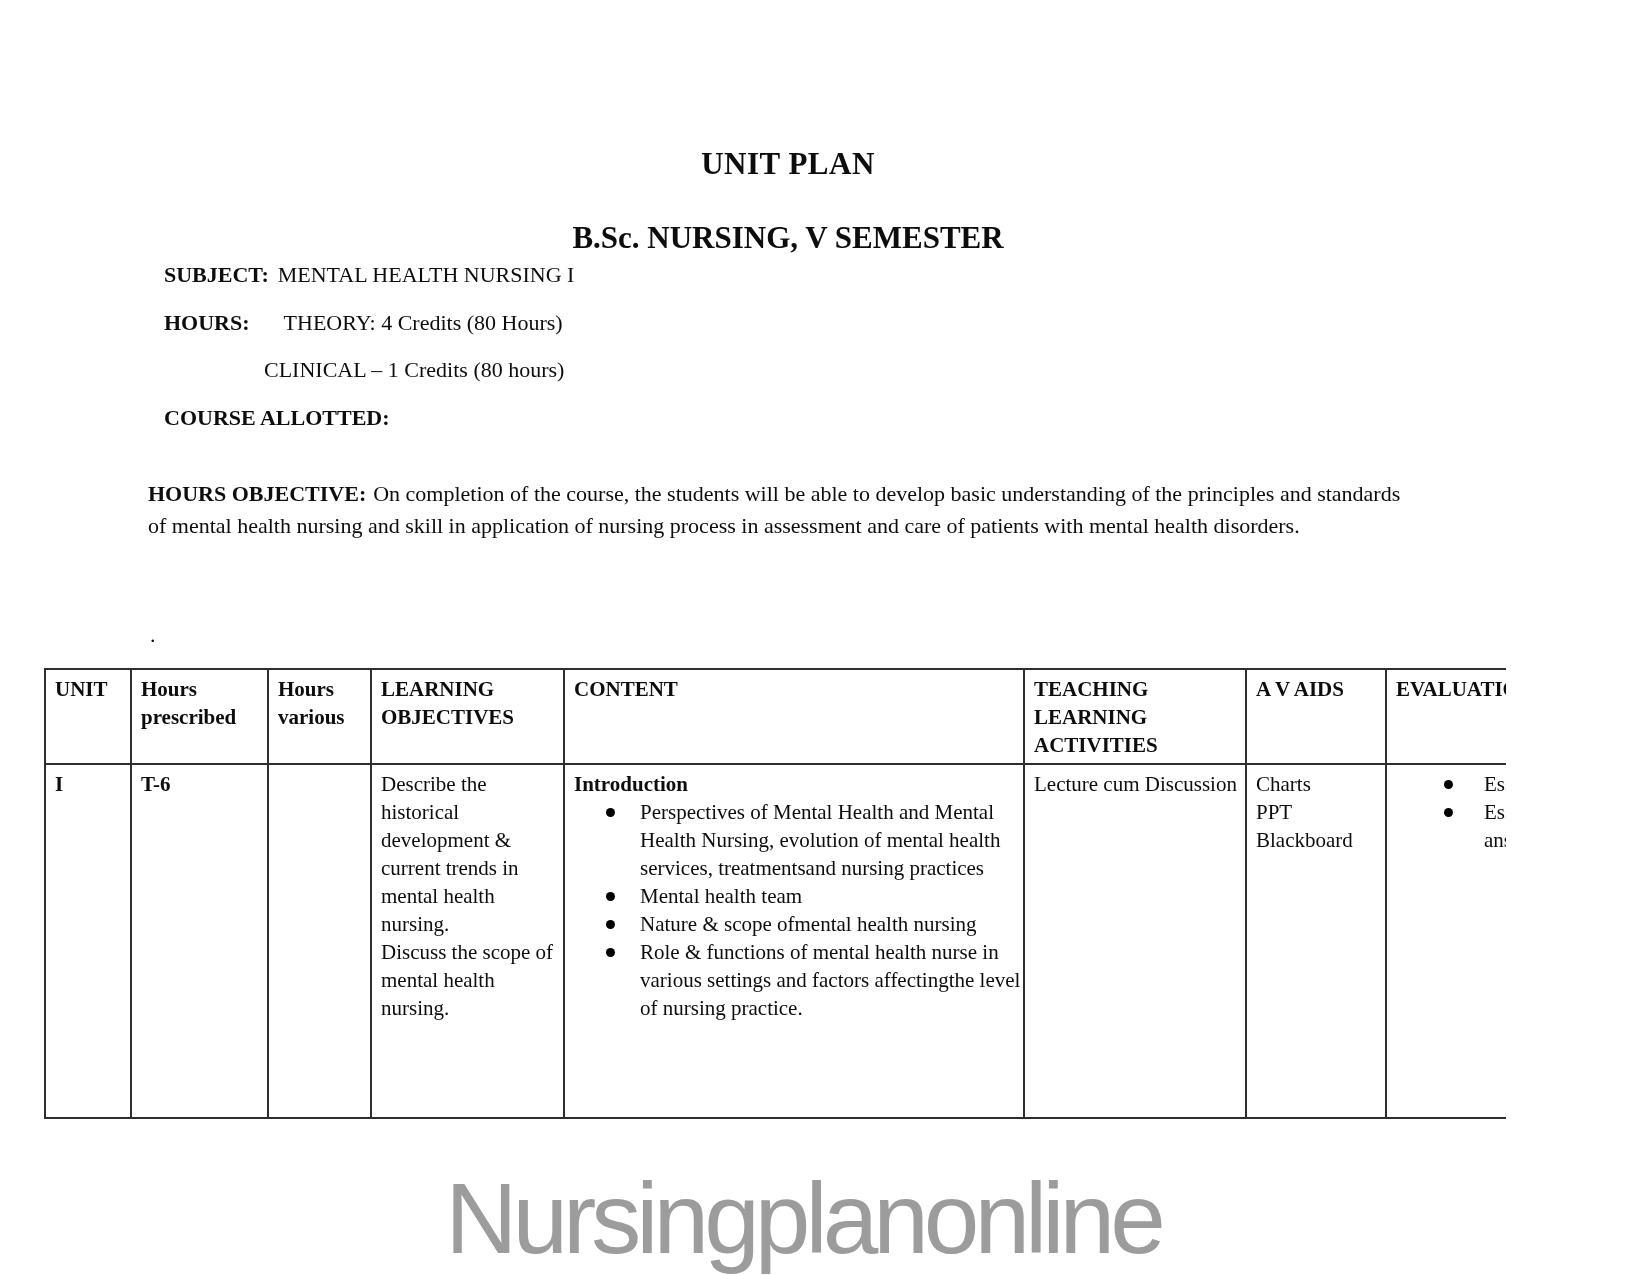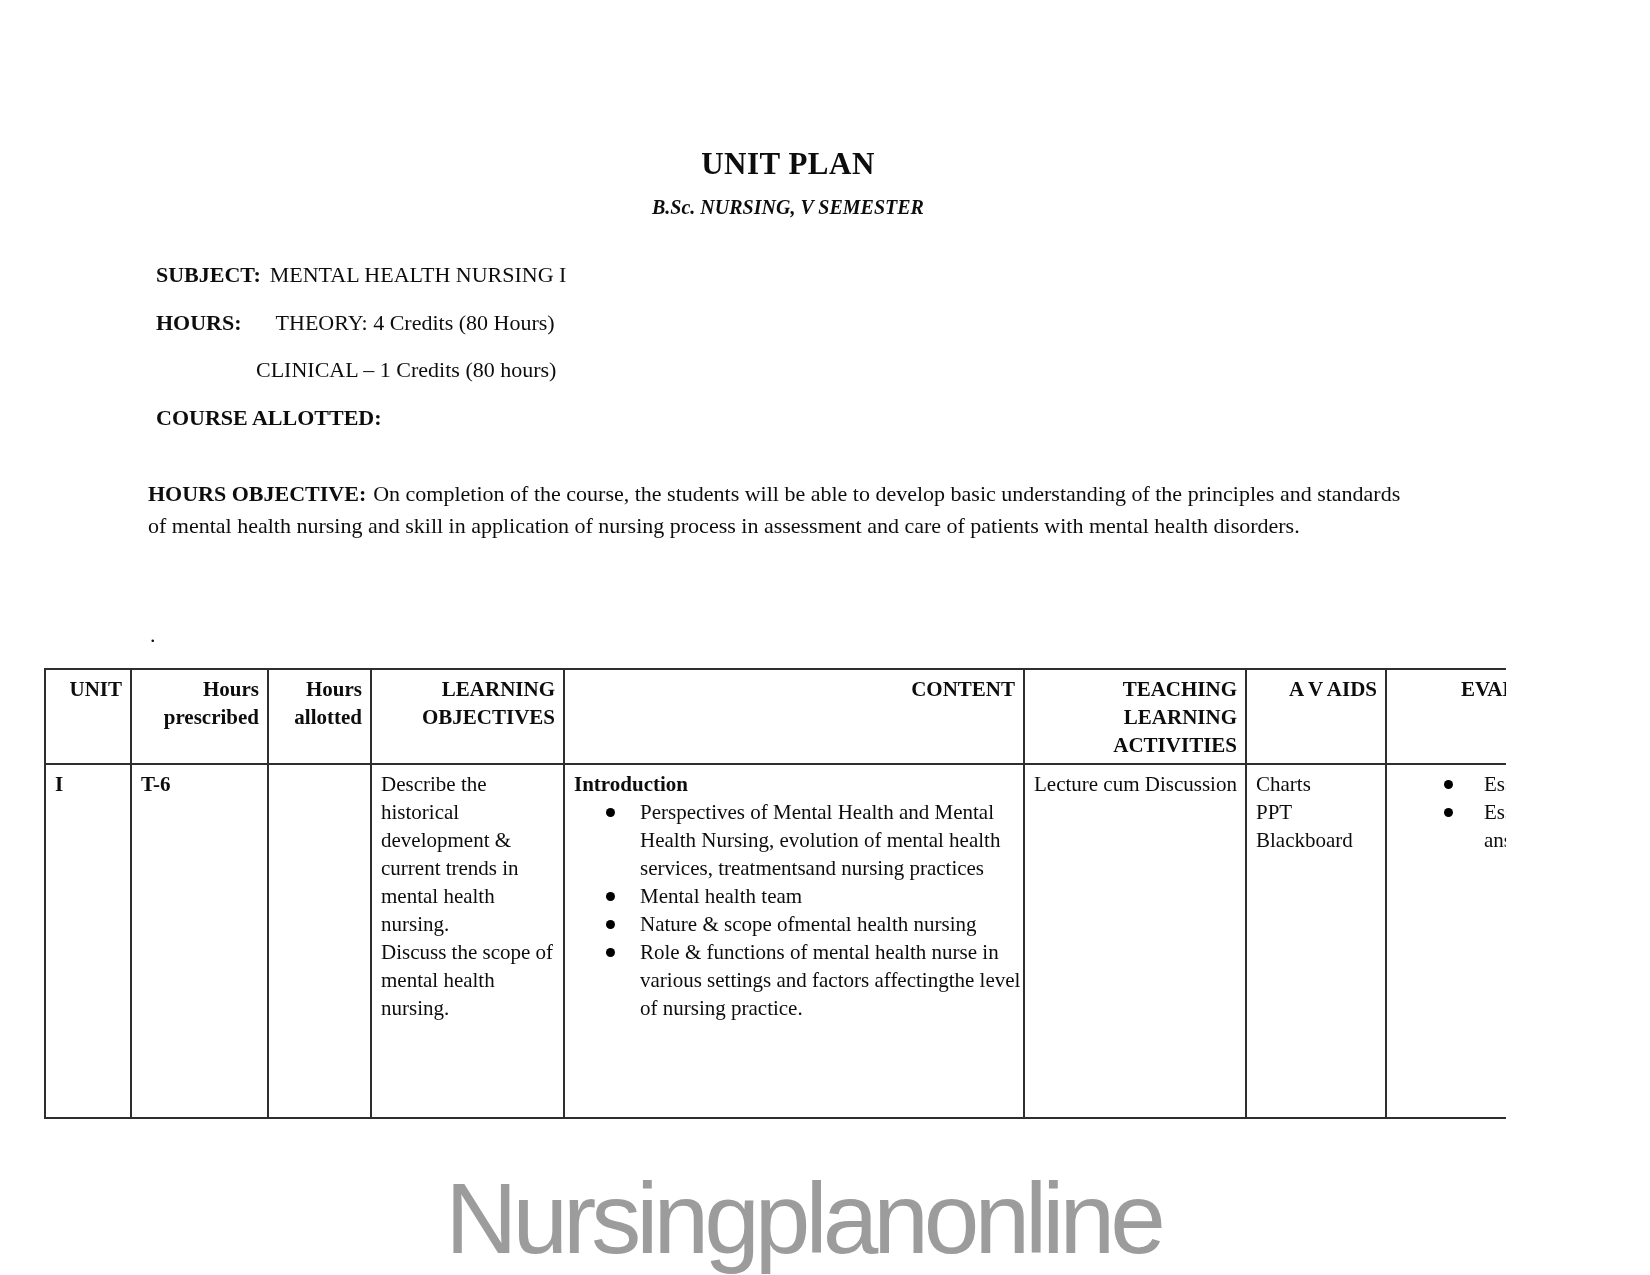--- a/index.html
+++ b/index.html
@@ -8,23 +8,23 @@
     width:1506px;height:1275px;
     background:#ffffff;
     font-family:"Liberation Serif", serif;
     color:#0d0d0d;
     overflow:hidden;
     border-radius:18px;
   }
   
   .title-wrap{position:absolute;left:148px;top:146px;width:1280px;text-align:center;}
   .title1{font-size:31px;font-weight:bold;letter-spacing:.5px;}
-  .title2{margin-top:14px;font-size:20px;font-weight:bold;font-style:italic;}
+  .title2{margin-top:38px;font-size:31px;font-weight:bold;}
   
-  .info{position:absolute;left:156px;width:1290px;font-size:22px;}
+  .info{position:absolute;left:164px;width:1290px;font-size:22px;}
   .line-subject{position:absolute;top:0;left:0;white-space:nowrap;}
   .line-hours{position:absolute;top:48px;left:0;white-space:nowrap;}
   .line-clinical{position:absolute;top:95px;left:100px;white-space:nowrap;}
   .line-faculty{position:absolute;top:143px;left:0;white-space:nowrap;font-weight:bold;}
   .lbl{font-weight:bold;margin-right:9px;}
   .lbl-wide{font-weight:bold;margin-right:34px;}
   .objective{position:absolute;left:148px;top:478px;width:1272px;font-size:22px;line-height:31.5px;text-align:left;}
   .objective .lbl{margin-right:7px;}
   .stray-period{position:absolute;left:150px;top:622px;font-size:22px;}
   
@@ -33,21 +33,21 @@
     width:1563px;
     border-collapse:collapse;table-layout:fixed;
     font-size:21px;line-height:28px;
   }
   table.unit-table td{
     border:2px solid #2e2e2e;
     vertical-align:top;
     padding:5px 8px 4px 9px;
     overflow:hidden;
   }
-  tr.hdr td{font-weight:bold;height:78px;text-align:right;}
+  tr.hdr td{font-weight:bold;height:78px;}
   tr.body-row td{height:343px;}
   td.c-unit,td.c-hp{font-weight:bold;}
   .lo-p2{margin-top:28px;}
   
   td.c-content{padding-left:20px;}
   .content-heading{font-weight:bold;}
   ul.blist{list-style:none;margin:0;padding:0;}
   ul.blist li{position:relative;padding-left:66px;width:396px;}
   ul.blist li::before{
     content:"";position:absolute;left:32px;top:10px;
@@ -106,21 +106,21 @@
         <col style="width:193px">
       <col style="width:460px">
         <col style="width:222px">
         <col style="width:140px">
         <col style="width:222px">
     </colgroup>
     <tbody>
       <tr class="hdr">
         <td>UNIT</td>
         <td>Hours prescribed</td>
-        <td>Hours allotted</td>
+        <td>Hours various</td>
         <td>LEARNING OBJECTIVES</td>
         <td>CONTENT</td>
         <td>TEACHING LEARNING ACTIVITIES</td>
         <td>A V AIDS</td>
         <td>EVALUATION</td>
       </tr>
       <tr class="body-row">
         <td class="c-unit">I</td>
         <td class="c-hp">T-6</td>
         <td></td>

